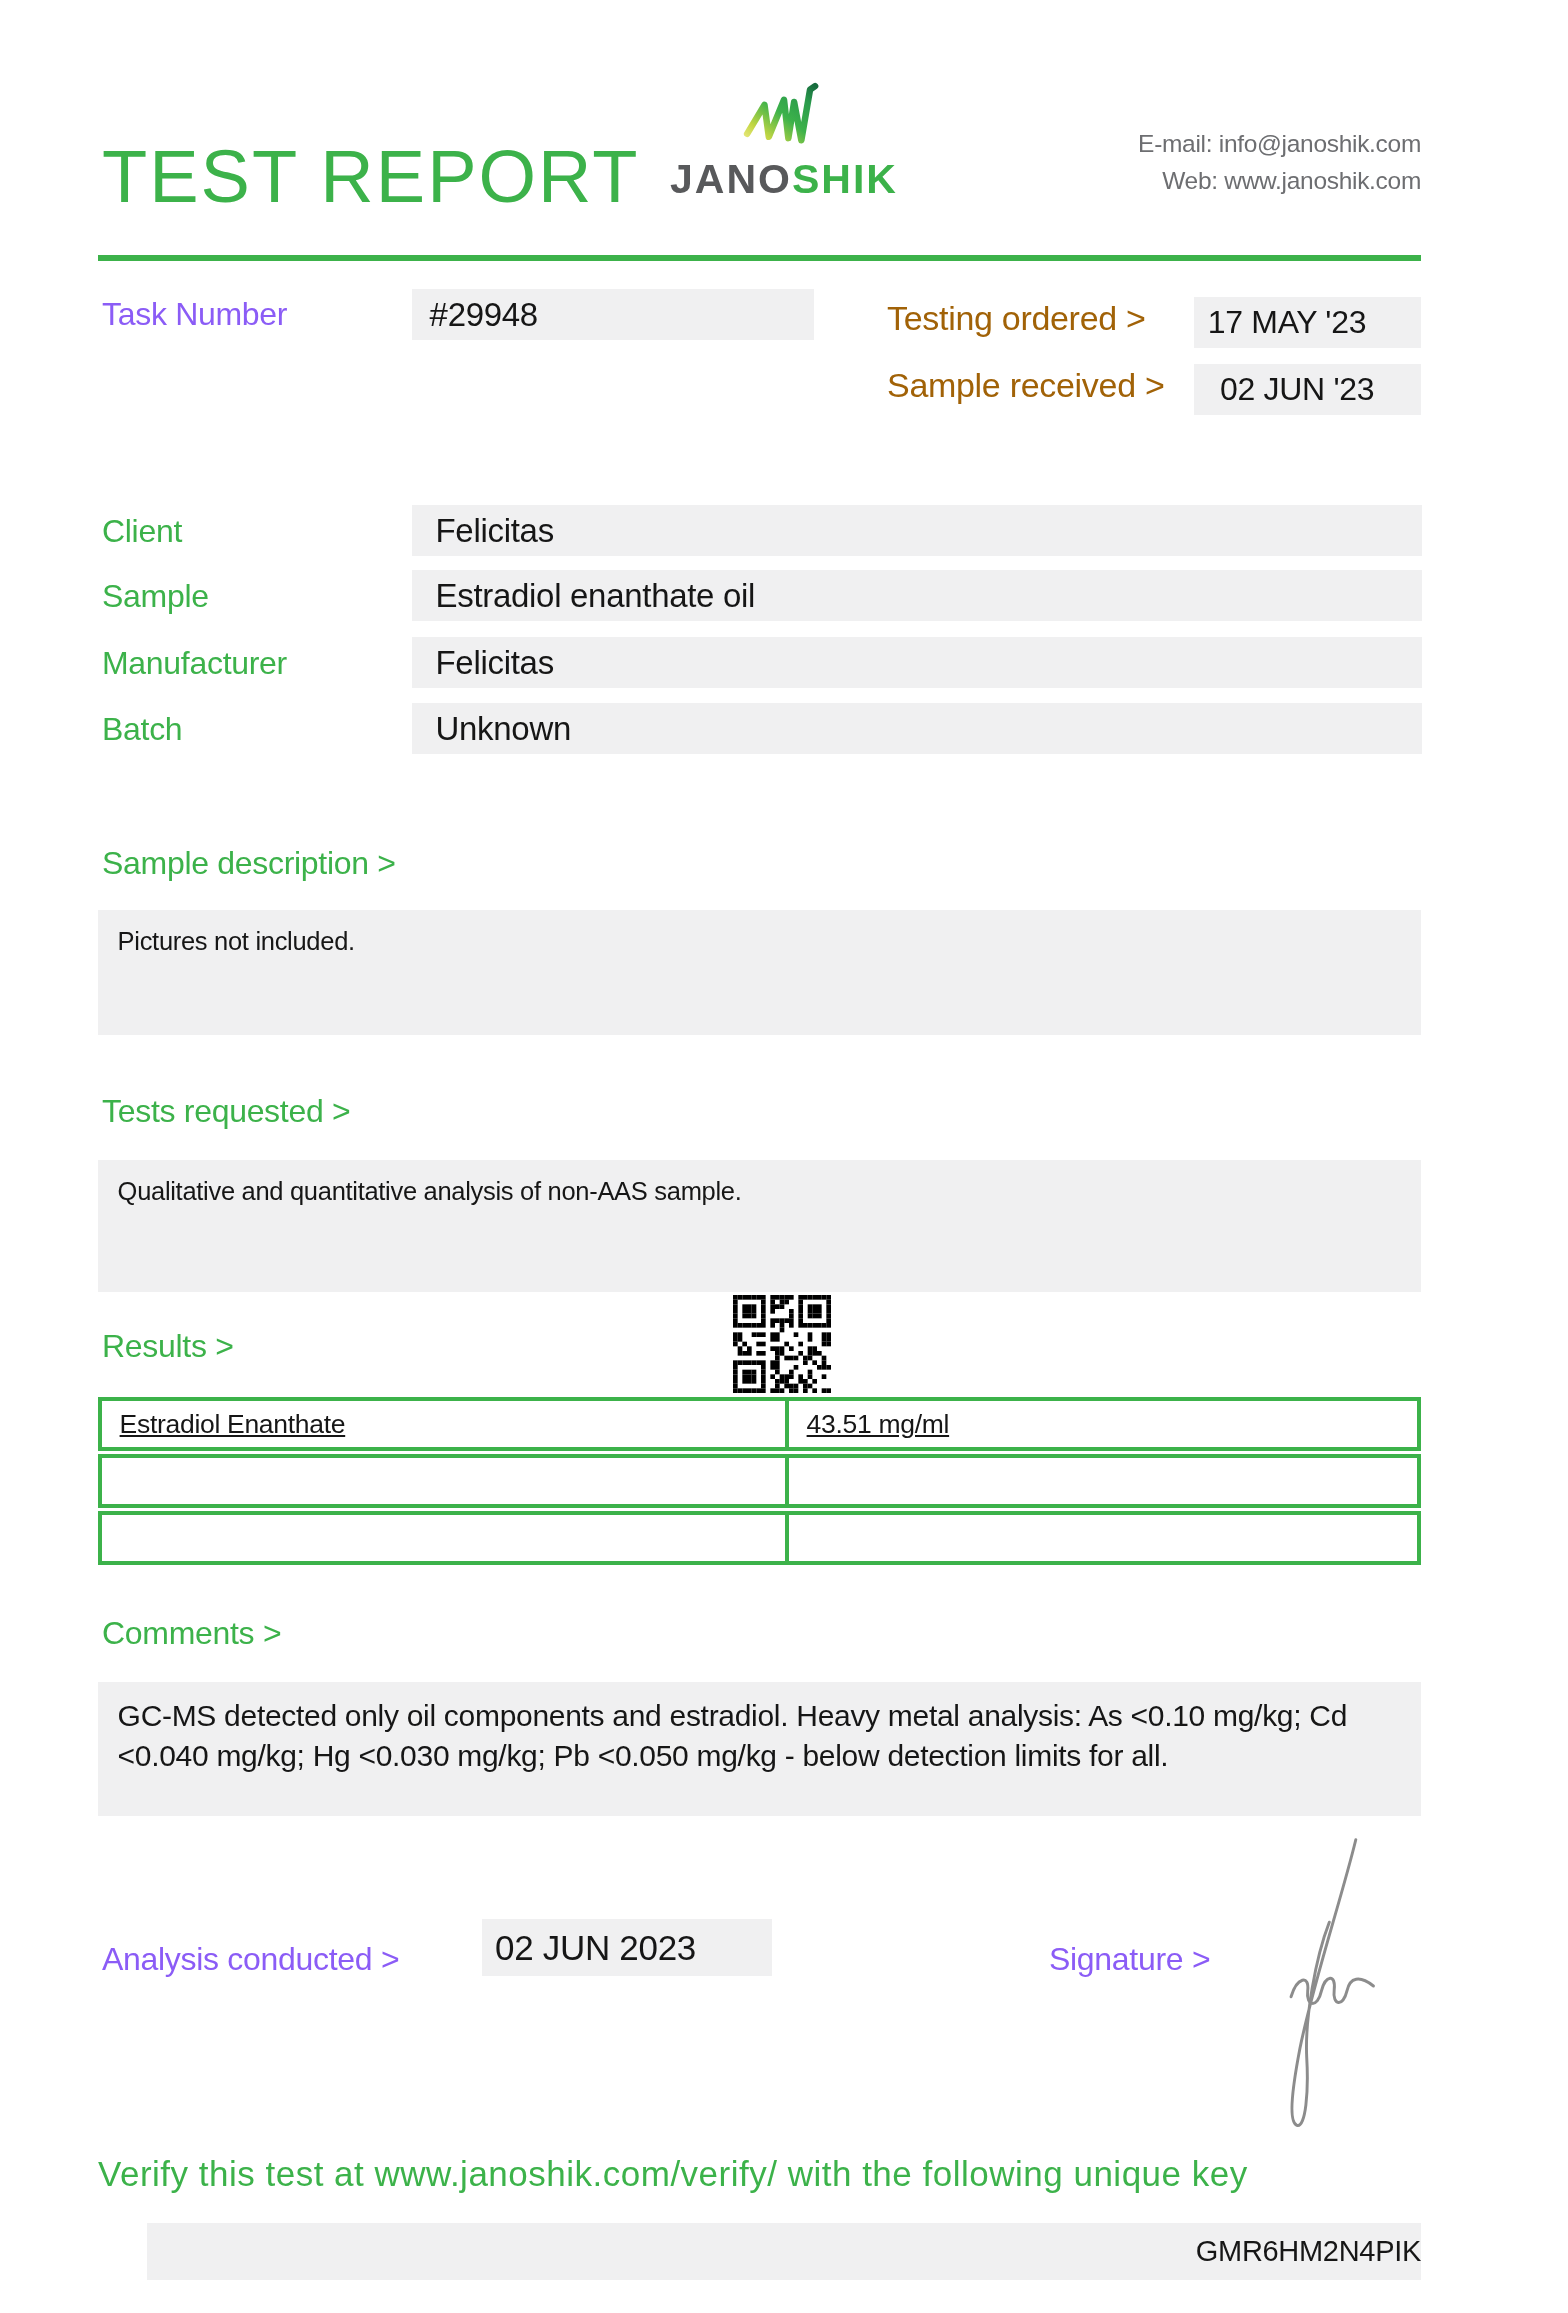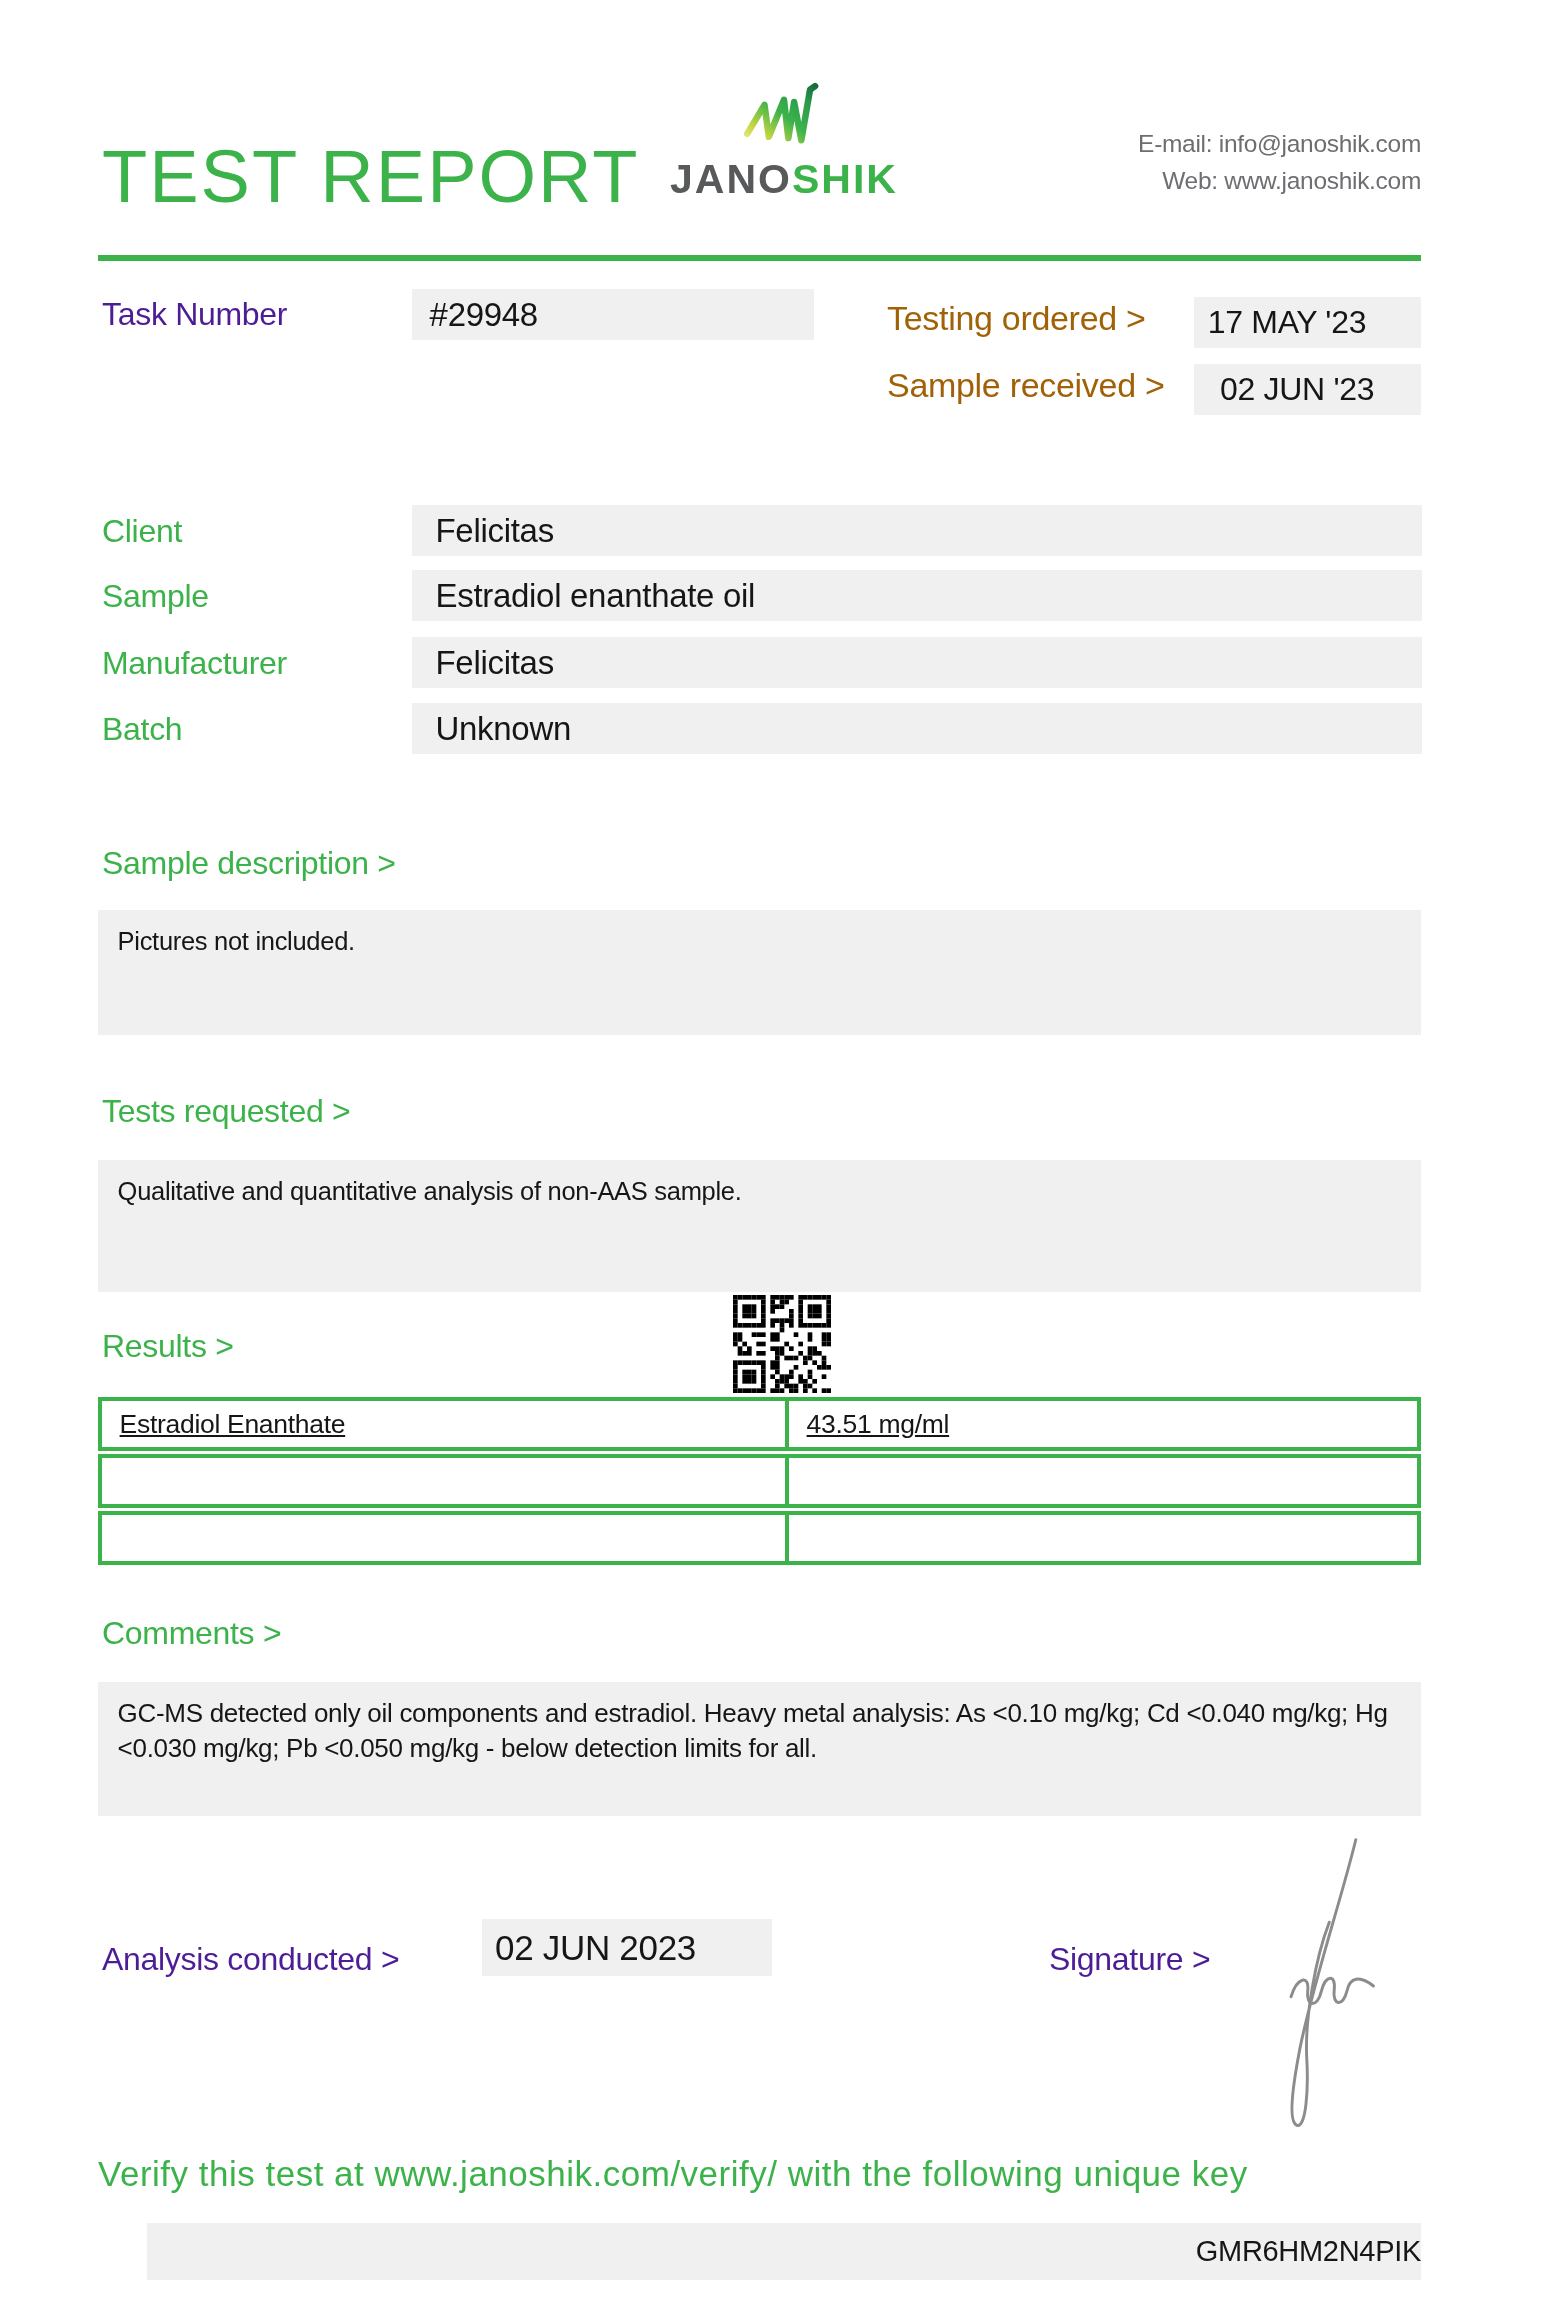--- a/index.html
+++ b/index.html
@@ -16,21 +16,21 @@
   .logo { left:642px; top:78px; width:284px; text-align:center; }
   .logo svg { display:block; margin:0 auto; }
   .logo-text { font-size:41px; font-weight:bold; letter-spacing:2px; margin-top:3.9px; }
   .logo-jano { color:#58595b; }
   .logo-shik { color:#3cb24a; }
   .contact { right:147px; top:125px; text-align:right; font-size:24.5px; color:#6d6e71; line-height:37px; }
   .divider { left:98px; top:255px; width:1323px; height:5.9px; background:#3cb24a; }
 
   
   .fieldbox { background:#f0f0f1; color:#161616; }
-  .lbl { font-size:32px; color:#4c1d95; }
+  .lbl { font-size:32px; color:#8b5cf6; }
   .lbl-sm { font-size:34px; color:#a16207; }
 
   .task-label { left:102px; top:296px; }
   .task-box { left:412px; top:289px; width:402px; height:51px; font-size:33px; line-height:51px; padding-left:17.6px; box-sizing:border-box; }
   .ordered-label { left:887px; top:299px; }
   .ordered-box { left:1194px; top:297px; width:227px; height:51px; font-size:32px; line-height:51px; padding-left:13.7px; box-sizing:border-box; }
   .received-label { left:887px; top:366px; }
   .received-box { left:1194px; top:364px; width:227px; height:51px; font-size:32px; line-height:51px; padding-left:26px; box-sizing:border-box; }
 
   .detail-label { left:102px; font-size:32px; color:#3cb24a; }
@@ -349,21 +349,21 @@
       <div class="rcell analyte"></div>
       <div class="rcell result"></div>
     </div>
     <div class="rrow">
       <div class="rcell analyte"></div>
       <div class="rcell result"></div>
     </div>
   </div>
 
   <div class="abs sec-heading" style="top:1615px">Comments &gt;</div>
-  <div class="abs sec-box" style="top:1682px; height:134px; font-size:26px;">
+  <div class="abs sec-box" style="top:1682px; height:134px; font-size:30px;">
     <span>GC-MS detected only oil components and estradiol. Heavy metal analysis: As &lt;0.10 mg/kg; Cd &lt;0.040 mg/kg; Hg &lt;0.030 mg/kg; Pb &lt;0.050 mg/kg - below detection limits for all.</span>
   </div>
 
   <div class="abs lbl analysis-label">Analysis conducted &gt;</div>
   <div class="abs fieldbox analysis-box">02 JUN 2023</div>
 
   <div class="abs lbl signature-label">Signature &gt;</div>
   <svg class="abs signature-svg" width="157" height="314" viewBox="0 0 160 320">
     <path d="M118 12 C 104 70, 74 160, 61 225 C 52 272, 50 300, 58 303 C 67 306, 70 268, 68 234 C 66 194, 77 132, 91 96" fill="none" stroke="#8c8c8c" stroke-width="3" stroke-linecap="round"></path>
     <path d="M52 172 C 58 152, 71 149, 69 166 C 67 182, 79 184, 83 166 C 87 150, 98 148, 96 165 C 94 181, 105 183, 109 166 C 112 152, 122 150, 136 161" fill="none" stroke="#8c8c8c" stroke-width="3" stroke-linecap="round"></path>

